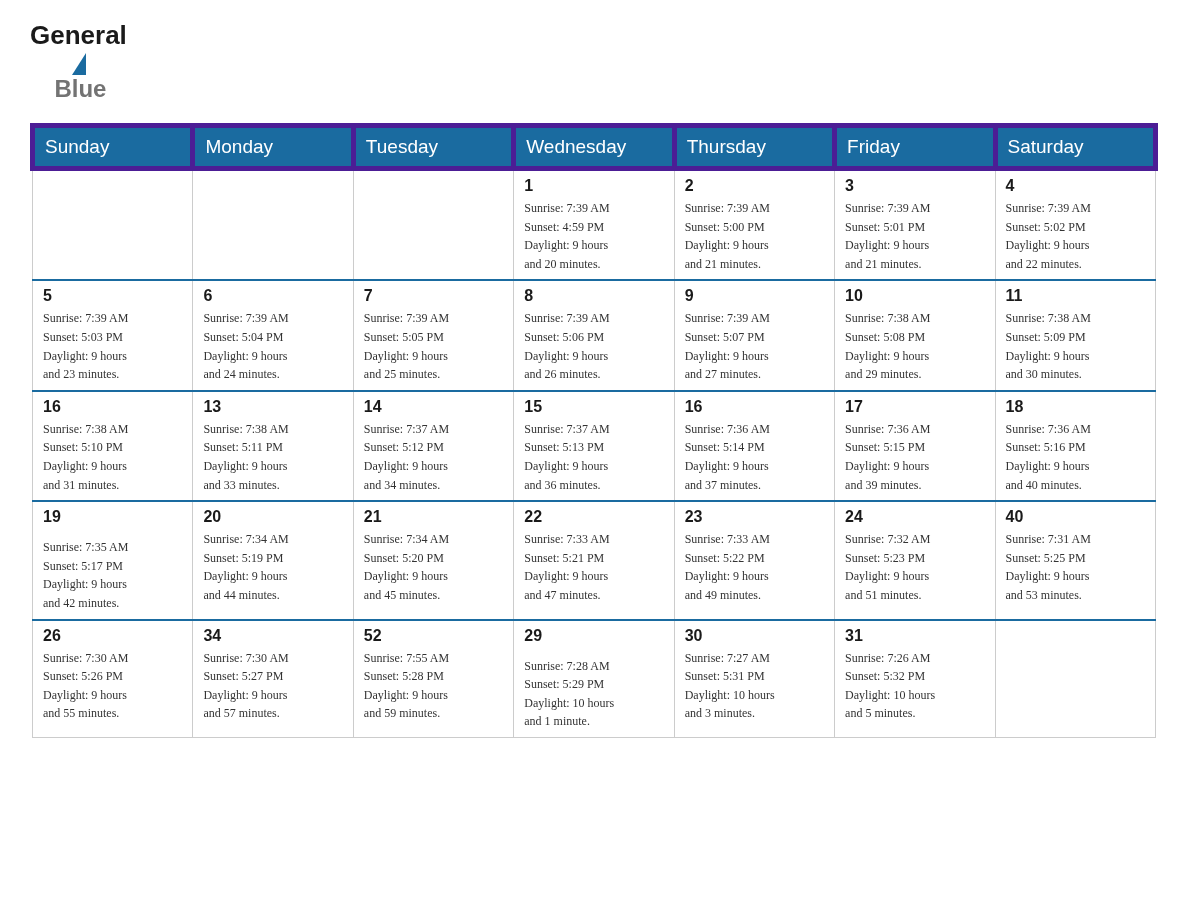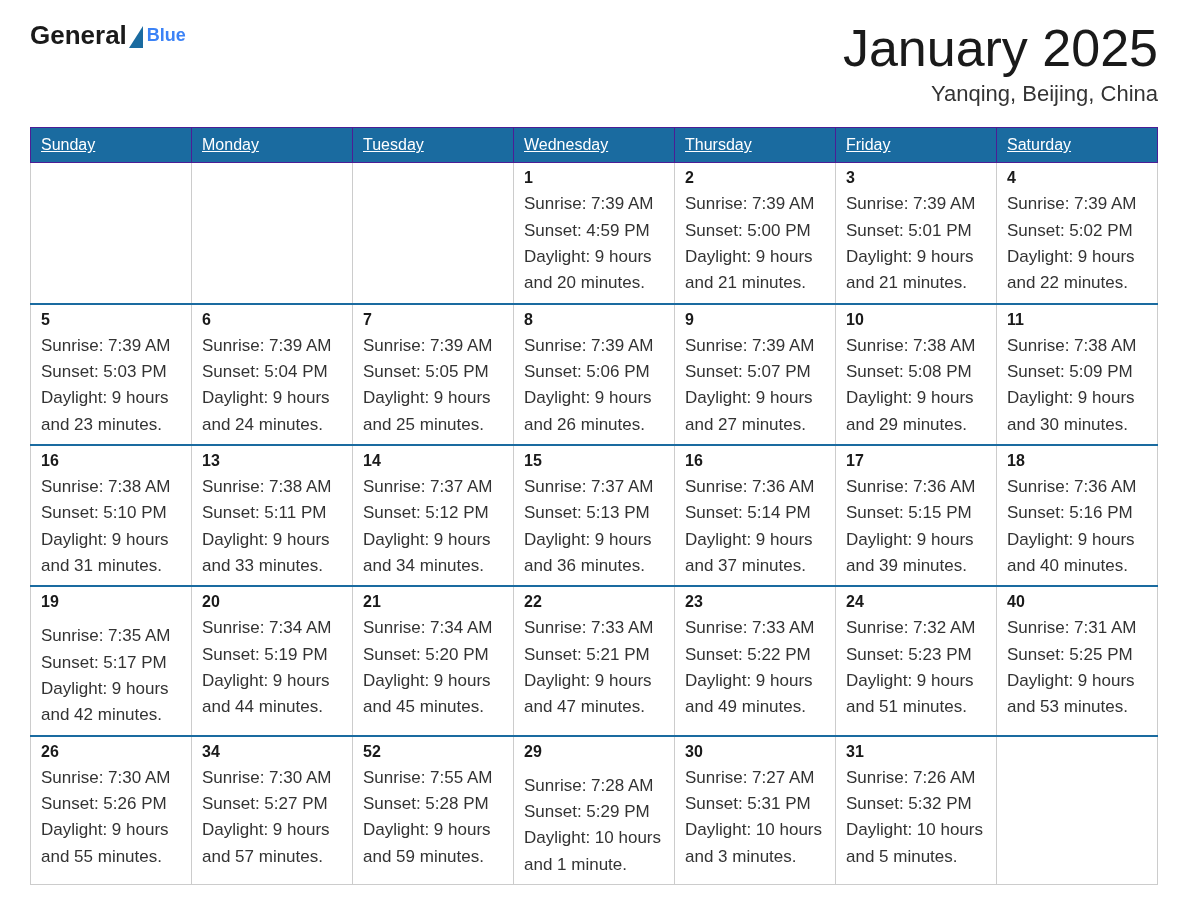--- a/index.html
+++ b/index.html
@@ -17,40 +17,41 @@
       margin-bottom: 20px;
     }
     .logo {
       display: flex;
       flex-direction: column;
       align-items: flex-start;
     }
     .logo-top {
       display: flex;
       align-items: center;
+      flex-direction: column;
     }
     .logo-general {
       font-size: 26px;
       font-weight: bold;
       color: #1a1a1a;
       font-family: Arial, sans-serif;
     }
     .logo-triangle {
       width: 0;
       height: 0;
       border-left: 14px solid transparent;
       border-right: 0px solid transparent;
       border-bottom: 22px solid #1a6ba0;
       margin-left: 2px;
       margin-top: 2px;
     }
     .logo-blue {
-      font-size: 18px;
+      font-size: 24px;
       font-weight: bold;
-      color: #3b82f6;
+      color: #737373;
       margin-left: 4px;
     }
     .title-block {
       text-align: right;
     }
     .month-title {
       font-size: 52px;
       font-weight: normal;
       color: #1a1a1a;
       line-height: 1.1;
@@ -63,64 +64,60 @@
     .calendar {
       width: 100%;
       border-collapse: collapse;
       border: 1px solid #999;
     }
     .calendar th {
       background: #1a6ba0;
       color: #fff;
       text-align: left;
       padding: 8px 10px;
-      font-size: 16px;
+      font-size: 19px;
       font-weight: normal;
-      border: 1px solid #4c1d95;
-      text-decoration: underline;
+      border: 5px solid #4c1d95;
     }
     .calendar td {
       vertical-align: top;
       padding: 6px 10px;
       border: 1px solid #ccc;
       width: 14.28%;
       height: 110px;
     }
     .day-number {
       font-size: 16px;
       font-weight: bold;
       color: #1a1a1a;
       margin-bottom: 4px;
     }
     .day-info {
-      font-size: 17px;
+      font-size: 12px;
       color: #333;
       line-height: 1.55;
+      font-family: Liberation Serif, serif;
     }
     .empty-cell {
       background: #fff;
     }
     .row-divider td {
       border-top: 2px solid #1a6ba0;
     }
   </style>
 </head>
 <body>
 
 <div class="header">
   <div class="logo">
     <div class="logo-top">
       <span class="logo-general">General</span>
       <div class="logo-triangle"></div>
       <span class="logo-blue">Blue</span>
     </div>
-  </div>
-  <div class="title-block">
-    <div class="month-title">January 2025</div>
-    <div class="location">Yanqing, Beijing, China</div>
   </div>
 </div>
 
 <table class="calendar">
   <thead>
     <tr>
     <th>Sunday</th>
         <th>Monday</th>
         <th>Tuesday</th>
         <th>Wednesday</th>

